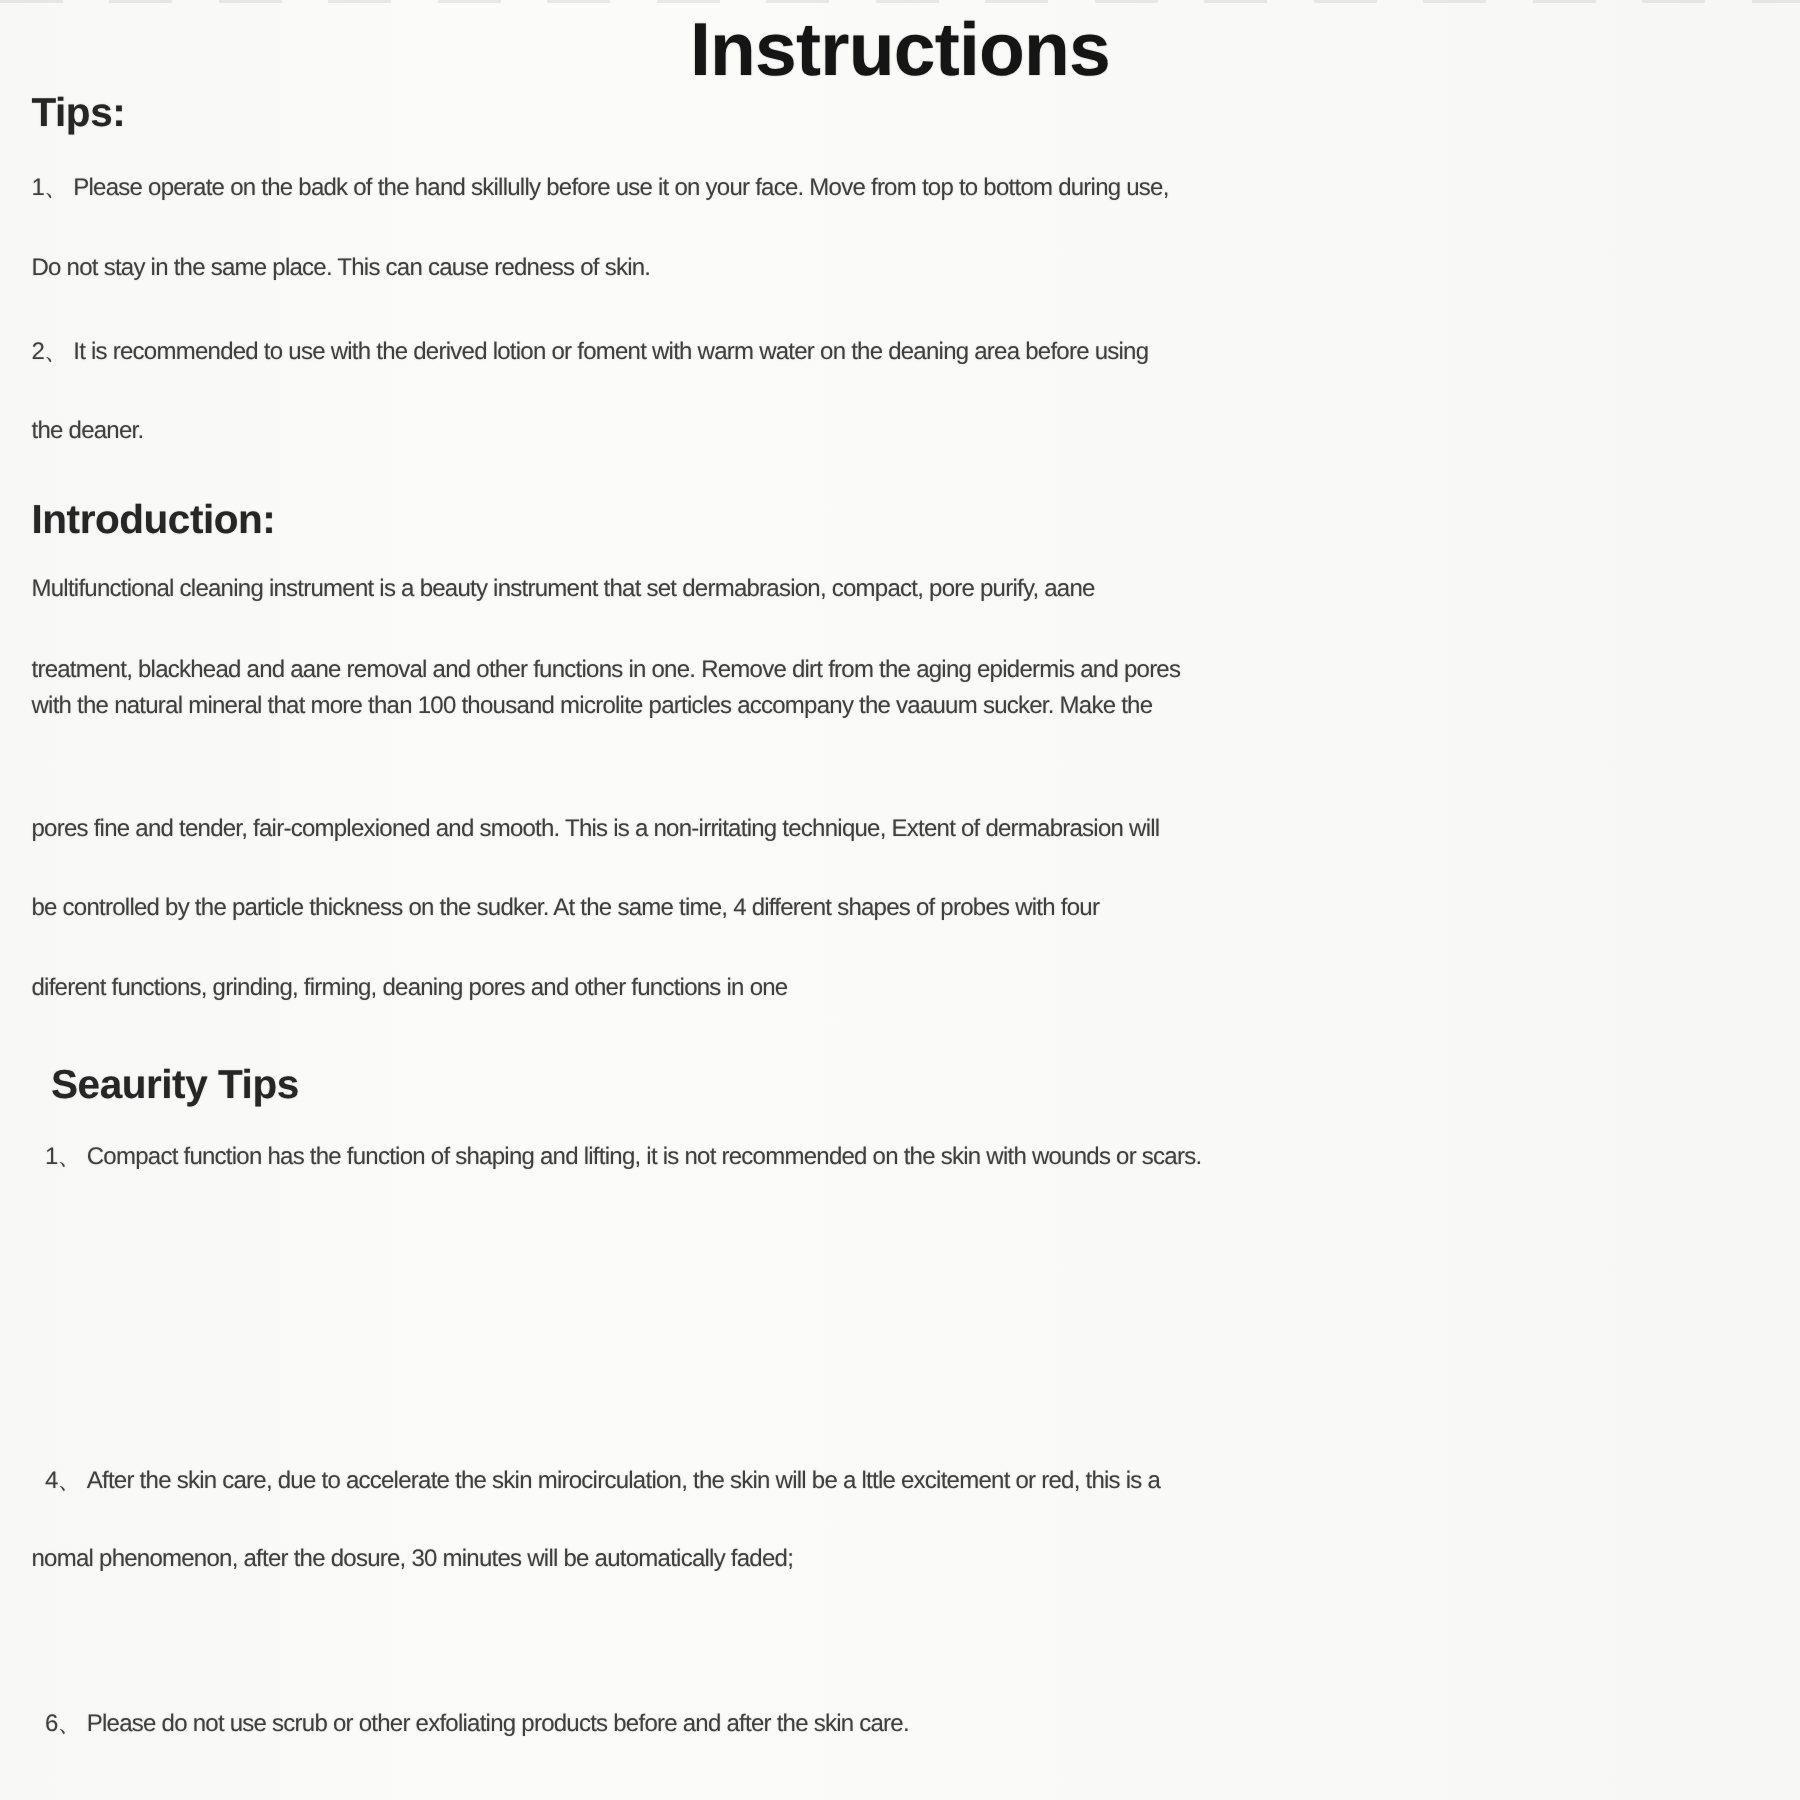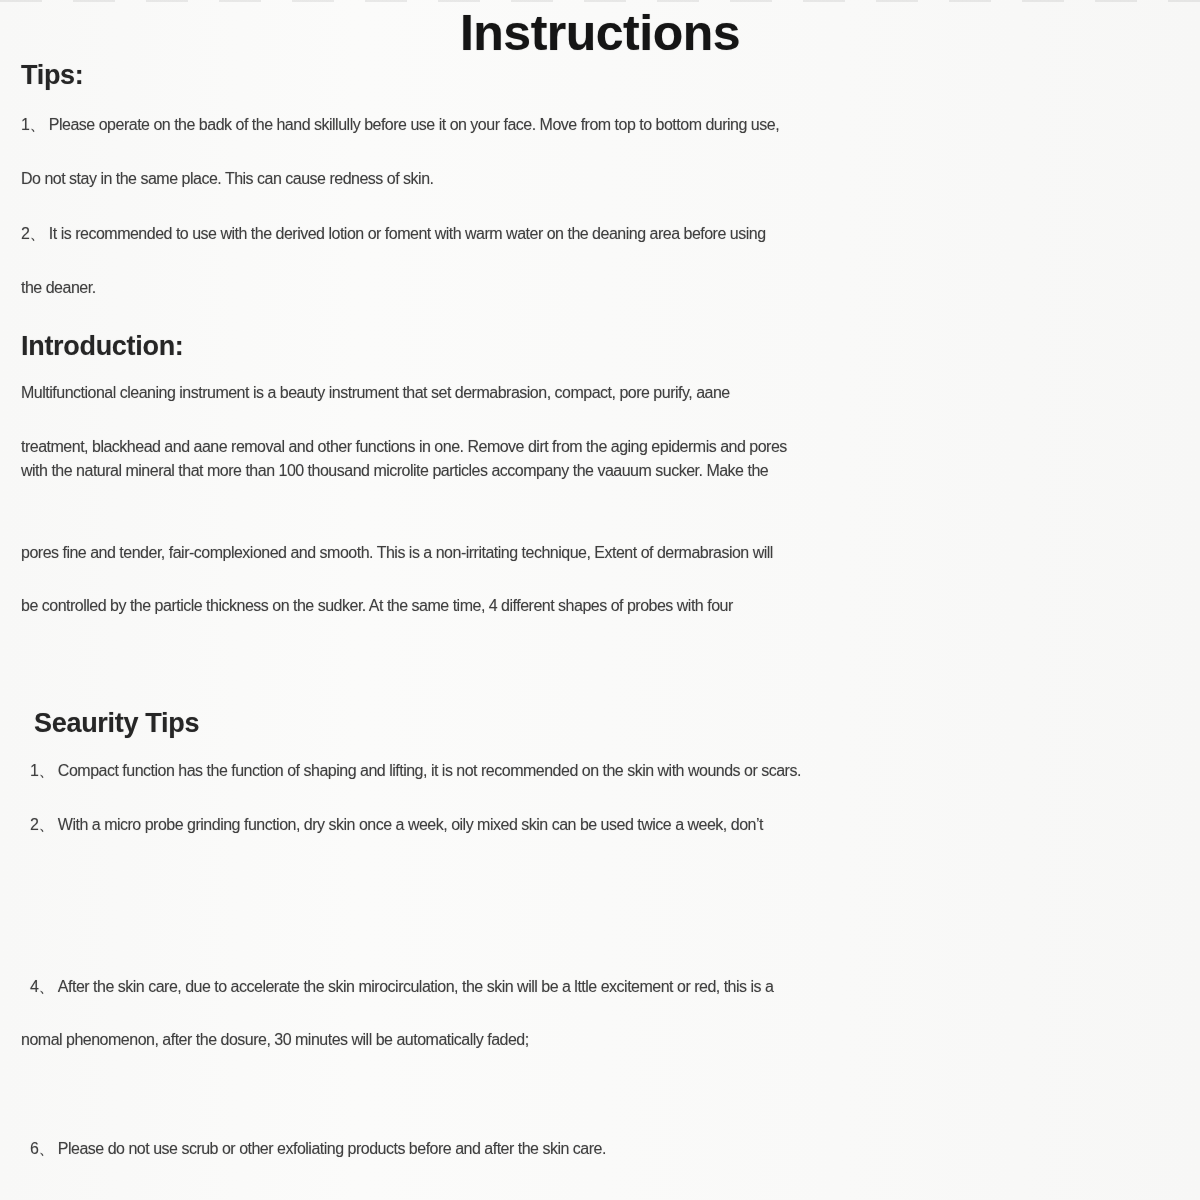--- a/index.html
+++ b/index.html
@@ -60,22 +60,22 @@
   <div class="ln" style="top:224px">2、 It is recommended to use with the derived lotion or foment with warm water on the deaning area before using</div>
   <div class="ln" style="top:279px">the deaner.</div>
 
   <div class="hd" style="top:331px">Introduction:</div>
 
   <div class="ln" style="top:438px">treatment, blackhead and aane removal and other functions in one. Remove dirt from the aging epidermis and pores</div>
   <div class="ln" style="top:384px">Multifunctional cleaning instrument is a beauty instrument that set dermabrasion, compact, pore purify, aane</div>
   <div class="ln" style="top:462px">with the natural mineral that more than 100 thousand microlite particles accompany the vaauum sucker. Make the</div>
   <div class="ln" style="top:544px">pores fine and tender, fair-complexioned and smooth. This is a non-irritating technique, Extent of dermabrasion will</div>
   <div class="ln" style="top:597px">be controlled by the particle thickness on the sudker. At the same time, 4 different shapes of probes with four</div>
+  <div class="ln" style="top:650px">diferent functions, grinding, firming, deaning pores and other functions in one</div>
 
   <div class="hd hd-sec" style="top:708px">Seaurity Tips</div>
 
   <div class="ln ind" style="top:761px">1、 Compact function has the function of shaping and lifting, it is not recommended on the skin with wounds or scars.</div>
-  <div class="ln ind" style="top:815px">2、 With a micro probe grinding function, dry skin once a week, oily mixed skin can be used twice a week, don’t</div>
   <div class="ln ind" style="top:977px">4、 After the skin care, due to accelerate the skin mirocirculation, the skin will be a lttle excitement or red, this is a</div>
   <div class="ln" style="top:1031px">nomal phenomenon, after the dosure, 30 minutes will be automatically faded;</div>
   <div class="ln ind" style="top:1139px">6、 Please do not use scrub or other exfoliating products before and after the skin care.</div>
 
 </div>
 
 </body></html>

